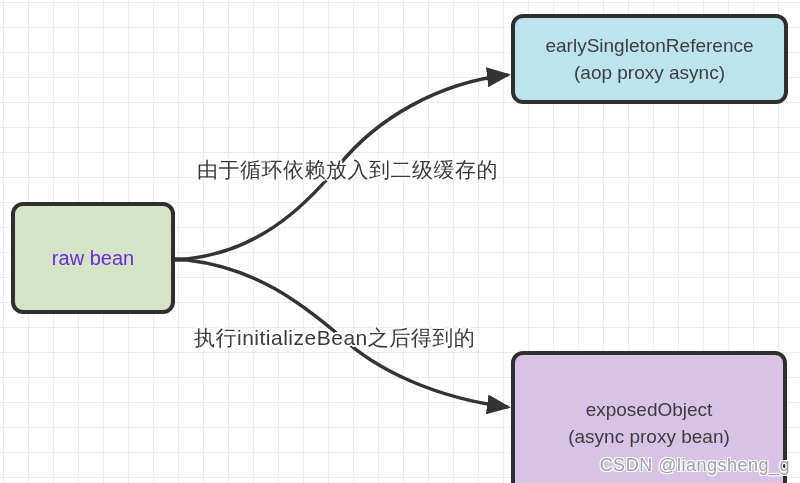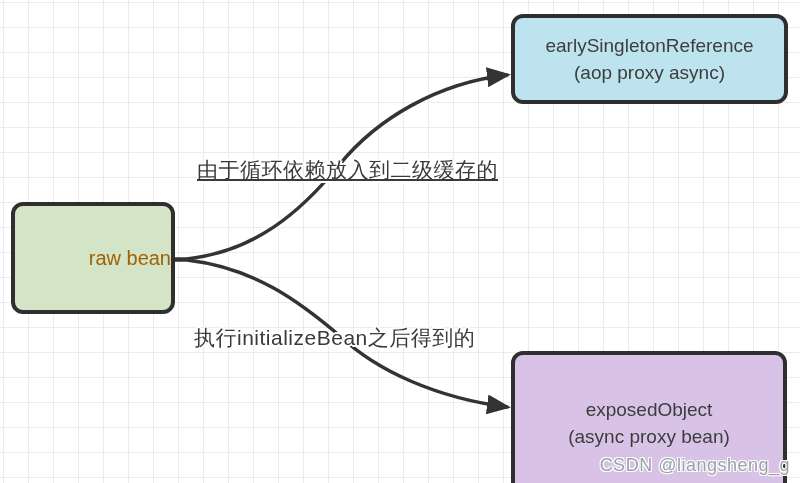--- a/index.html
+++ b/index.html
@@ -57,25 +57,25 @@
   <svg class="edges-layer" viewBox="0 0 800 483" xmlns="http://www.w3.org/2000/svg">
     <defs>
       <marker id="arrowhead" viewBox="0 0 12 10" refX="10" refY="5" markerWidth="24" markerHeight="20" markerUnits="userSpaceOnUse" orient="auto">
         <path d="M0,0 L12,5 L0,10 Z" style="fill: rgb(51, 51, 51);"></path>
       </marker>
     </defs>
     <path class="edge-path" d="M175,259 h12 C255,251 300,213 340,164 C377,119 437,83 507,75" marker-end="url(#arrowhead)" style="stroke: rgb(51, 51, 51);"></path>
     <path class="edge-path" d="M175,260 h12 C255,268 300,302 340,336 C377,371 437,398 507,407" marker-end="url(#arrowhead)" style="stroke: rgb(51, 51, 51);"></path>
   </svg>
 
-  <div class="edge-label edge-label-top" style="color: rgb(58, 58, 58); text-decoration: underline;">由于循环依赖放入到二级缓存的</div>
+  <div class="edge-label edge-label-top" style="color: rgb(58, 58, 58);">由于循环依赖放入到二级缓存的</div>
 
   <div class="edge-label edge-label-bottom" style="color: rgb(58, 58, 58);">执行initializeBean之后得到的</div>
 
-  <div class="node node-raw" style="background-color: rgb(211, 228, 199); border-color: rgb(47, 47, 47); color: #a16207; align-items: flex-end;">
+  <div class="node node-raw" style="background-color: rgb(211, 228, 199); border-color: rgb(47, 47, 47); color: #6d28d9;">
     <span>raw bean</span>
   </div>
 
   <div class="node node-early" style="background-color: rgb(189, 228, 238); border-color: rgb(47, 47, 47); color: rgb(61, 61, 61);">
     <span>earlySingletonReference</span>
     <span>(aop proxy async)</span>
   </div>
 
   <div class="node node-exposed" style="background-color: rgb(216, 195, 230); border-color: rgb(47, 47, 47); color: rgb(61, 61, 61);">
     <span>exposedObject</span>

